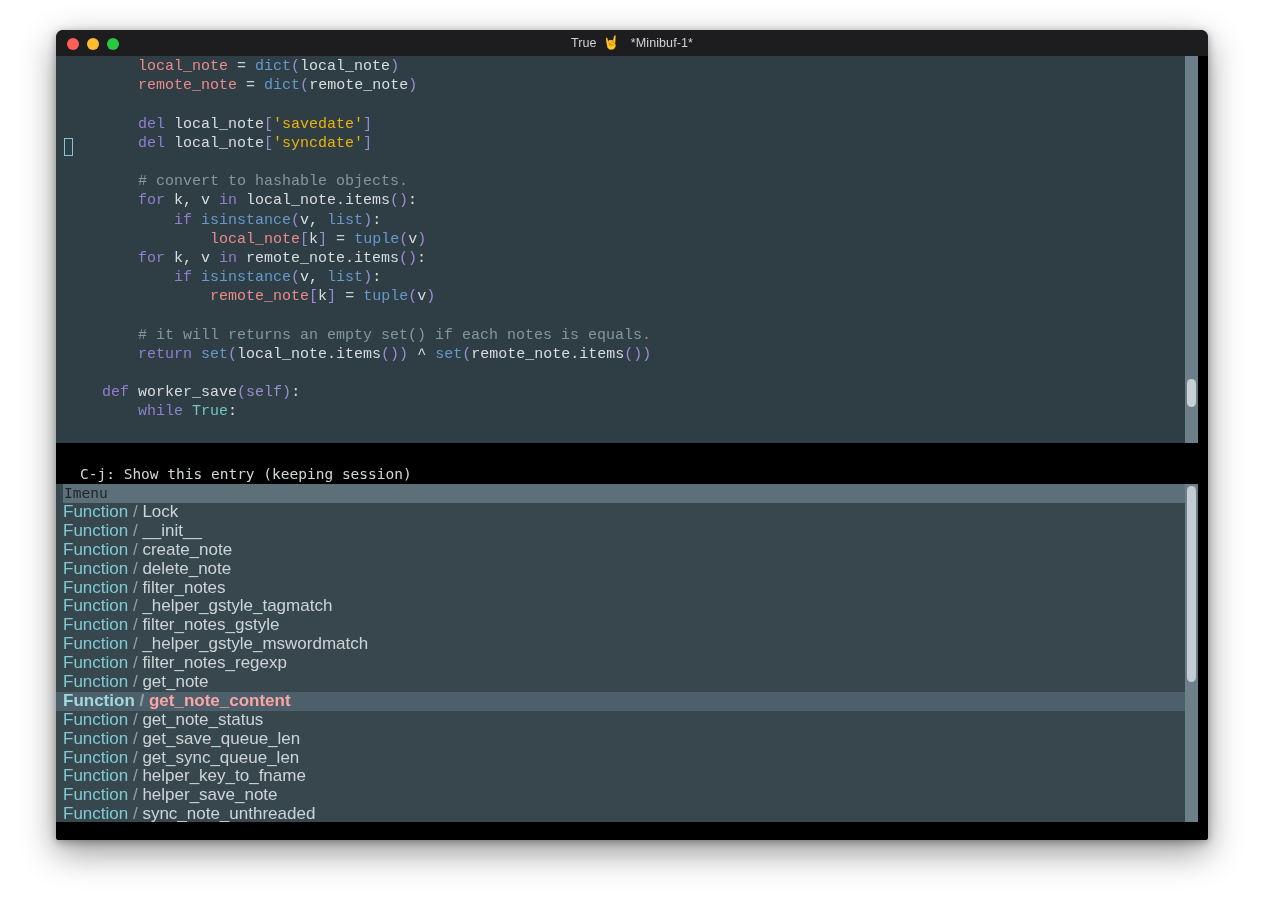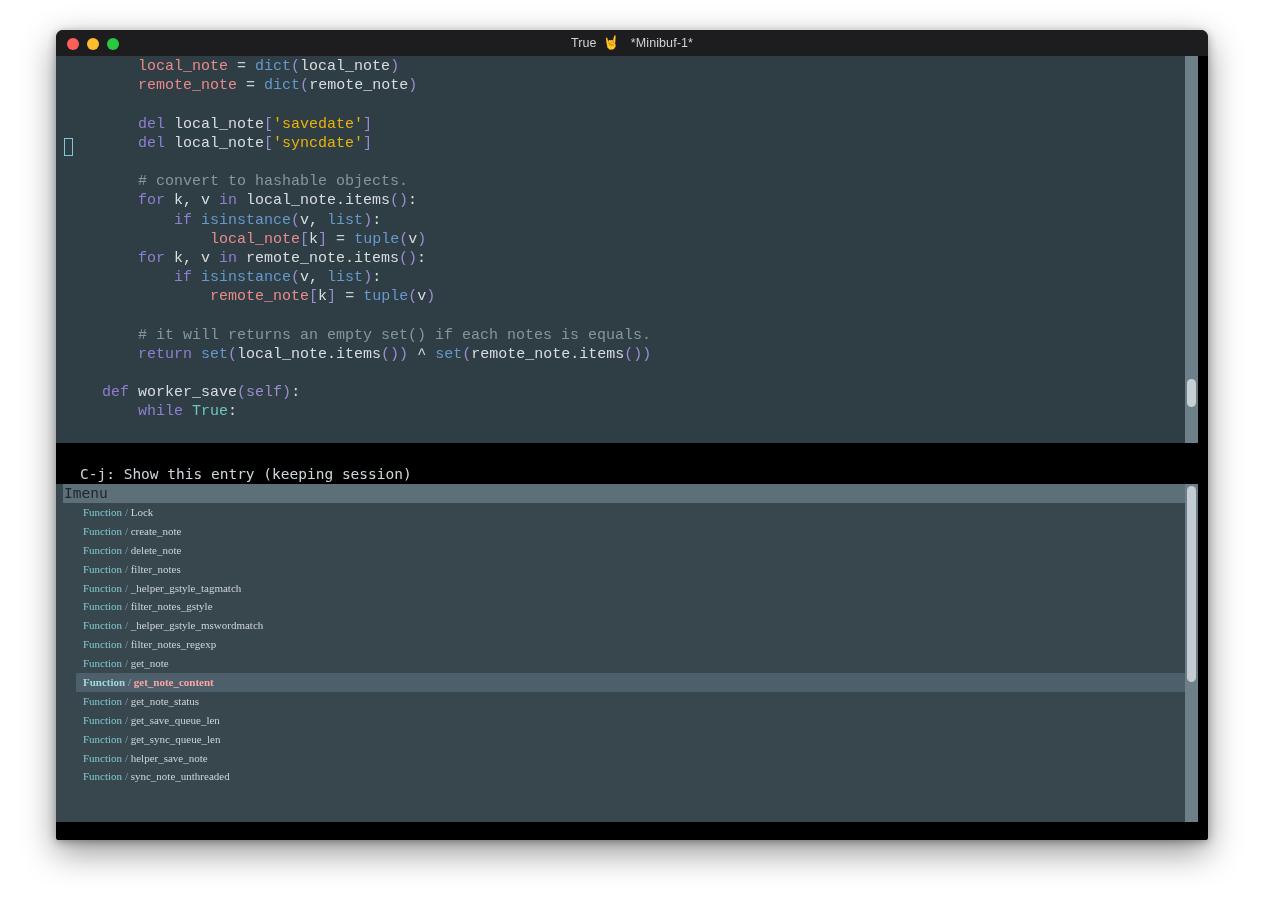--- a/index.html
+++ b/index.html
@@ -190,26 +190,25 @@
   }
   #helm-list {
     position: absolute;
     left: 0; top: 19px;
     width: 1152px;
   }
   .helm-row {
     position: relative;
     height: 18.9px;
     line-height: 18.9px;
-    font-family: Liberation Serif, serif;
-    font-size: 11px;
+    font-family: Liberation Sans, sans-serif;
+    font-size: 17px;
     white-space: pre;
     padding-left: 7px;
     box-sizing: border-box;
-    margin-left: 20px;
   }
   .helm-row.selected {
     background: #4c5f6a;
     width: 1129px;
   }
   .hl-type { color: #7fcad2; }
   .hl-sep  { color: #90a0a7; }
   .hl-name { color: #ccd4d8; }
   .helm-row.selected .hl-type,
   .helm-row.selected .hl-sep,
@@ -285,32 +284,34 @@
       
     </span>
   </div>
 
   <div id="echo-line">C-j: Show this entry (keeping session)</div>
 
   <div id="helm-pane">
     <div id="helm-source-header">Imenu</div>
     <div id="helm-list">
         <div class="helm-row"><span class="hl-type">Function</span><span class="hl-sep"> / </span><span class="hl-name">Lock</span></div>
+        <div class="helm-row"><span class="hl-type">Function</span><span class="hl-sep"> / </span><span class="hl-name">__init__</span></div>
         <div class="helm-row"><span class="hl-type">Function</span><span class="hl-sep"> / </span><span class="hl-name">create_note</span></div>
         <div class="helm-row"><span class="hl-type">Function</span><span class="hl-sep"> / </span><span class="hl-name">delete_note</span></div>
         <div class="helm-row"><span class="hl-type">Function</span><span class="hl-sep"> / </span><span class="hl-name">filter_notes</span></div>
         <div class="helm-row"><span class="hl-type">Function</span><span class="hl-sep"> / </span><span class="hl-name">_helper_gstyle_tagmatch</span></div>
         <div class="helm-row"><span class="hl-type">Function</span><span class="hl-sep"> / </span><span class="hl-name">filter_notes_gstyle</span></div>
         <div class="helm-row"><span class="hl-type">Function</span><span class="hl-sep"> / </span><span class="hl-name">_helper_gstyle_mswordmatch</span></div>
         <div class="helm-row"><span class="hl-type">Function</span><span class="hl-sep"> / </span><span class="hl-name">filter_notes_regexp</span></div>
         <div class="helm-row"><span class="hl-type">Function</span><span class="hl-sep"> / </span><span class="hl-name">get_note</span></div>
         <div class="helm-row selected"><span class="hl-type">Function</span><span class="hl-sep"> / </span><span class="hl-name">get_note_content</span></div>
         <div class="helm-row"><span class="hl-type">Function</span><span class="hl-sep"> / </span><span class="hl-name">get_note_status</span></div>
         <div class="helm-row"><span class="hl-type">Function</span><span class="hl-sep"> / </span><span class="hl-name">get_save_queue_len</span></div>
         <div class="helm-row"><span class="hl-type">Function</span><span class="hl-sep"> / </span><span class="hl-name">get_sync_queue_len</span></div>
+        <div class="helm-row"><span class="hl-type">Function</span><span class="hl-sep"> / </span><span class="hl-name">helper_key_to_fname</span></div>
         <div class="helm-row"><span class="hl-type">Function</span><span class="hl-sep"> / </span><span class="hl-name">helper_save_note</span></div>
         <div class="helm-row"><span class="hl-type">Function</span><span class="hl-sep"> / </span><span class="hl-name">sync_note_unthreaded</span></div>
       </div>
     <div id="helm-scroll-track">
       <div id="helm-scroll-thumb"></div>
     </div>
     <div id="helm-right-gutter"></div>
   </div>
 
   <div id="helm-modeline">

